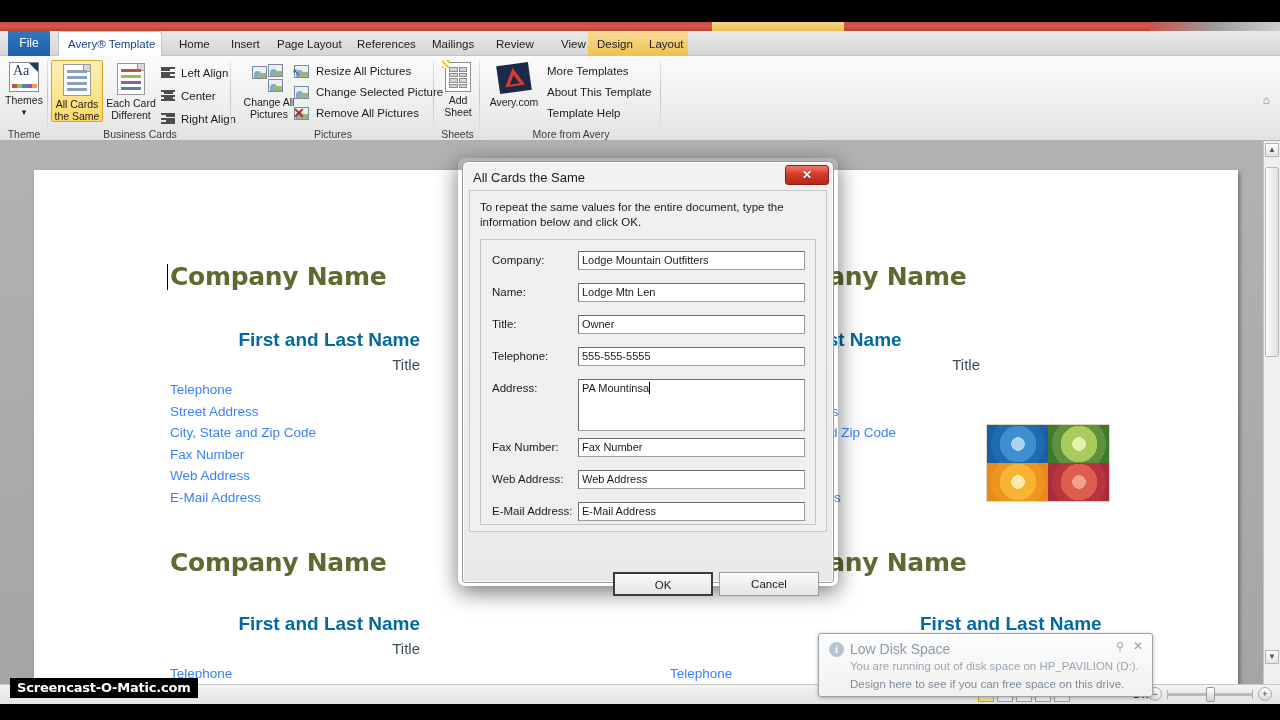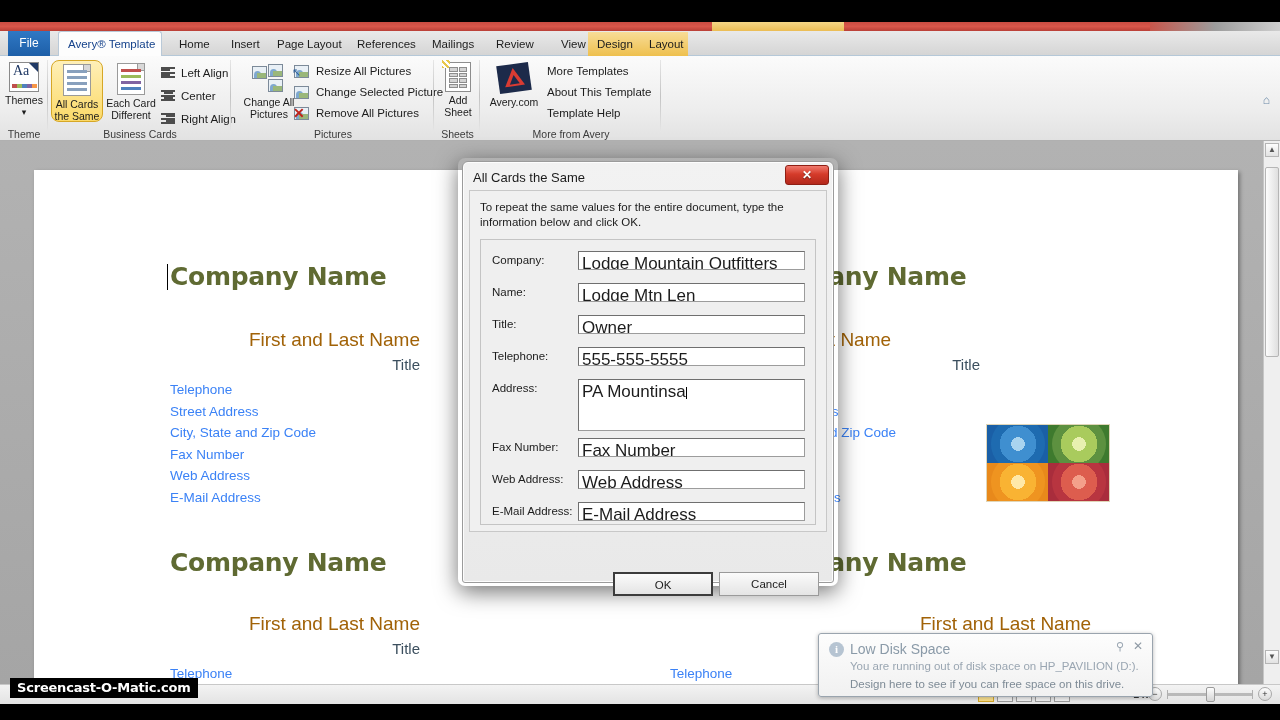--- a/index.html
+++ b/index.html
@@ -77,21 +77,21 @@
   .ic-card .rows { position:absolute; left:3px; top:4px; right:3px; bottom:3px;
       display:flex; flex-direction:column; justify-content:space-around; }
   .ic-card .rows i { display:block; height:3px; background:#7a8ea8; }
   .ic-card.multi .rows i { background:#88a0bd; }
   .ic-card.diff .rows i:nth-child(1){background:#c0504d;}
   .ic-card.diff .rows i:nth-child(2){background:#9bbb59;}
   .ic-card.diff .rows i:nth-child(3){background:#8064a2;}
   .ic-card.diff .rows i:nth-child(4){background:#4f81bd;}
 
   .toggled { background:linear-gradient(to bottom,#fff0b8,#fbd968);
-      border:1px solid #d6a726; border-radius:8px; }
+      border:1px solid #d6a726; border-radius:2px; }
 
   
   .smallrow { position:absolute; font-size:11.5px; color:#1c1c1c; white-space:nowrap;
       height:20px; line-height:20px; padding-left:22px; }
   .alignicon { position:absolute; left:2px; top:4px; width:14px; height:11px;
       display:flex; flex-direction:column; justify-content:space-between; }
   .alignicon i { display:block; height:2px; background:#4d4d4d; }
   .alignicon.l i:nth-child(2){ width:9px; } .alignicon.l i:nth-child(4){ width:9px; }
   .alignicon.c i:nth-child(2){ width:9px; margin:0 auto; } .alignicon.c i:nth-child(4){ width:9px; margin:0 auto;}
   .alignicon.r i:nth-child(2){ width:9px; margin-left:auto;} .alignicon.r i:nth-child(4){ width:9px; margin-left:auto;}
@@ -125,21 +125,21 @@
 
   
   .workspace { position:absolute; left:0; top:141px; width:1280px; height:543px; background:#a9a9a9;
       background:linear-gradient(to bottom,#b2b2b2,#a5a5a5); }
   .page { position:absolute; left:34px; top:29px; width:1204px; height:555px; background:#fff;
       box-shadow:2px 2px 4px rgba(0,0,0,.35); }
 
   .co-name { position:absolute; font-family:"DejaVu Sans", sans-serif; font-weight:bold;
       font-size:25px; color:#5f6a32; white-space:nowrap; letter-spacing:-0.3px; }
   .co-name .caret { position:absolute; left:-3px; top:2px; width:1px; height:26px; background:#000; }
-  .fl-name { position:absolute; font-size:19px; color:#a16207; white-space:nowrap; text-align:right; }
+  .fl-name { position:absolute; font-size:19px; color:#0369a1; white-space:nowrap; text-align:right;font-weight:bold; }
   .fl-title { position:absolute; font-size:15px; color:#3c4f5e; white-space:nowrap; text-align:right; }
   .contact { position:absolute; font-size:13.5px; color:#3b82f6; line-height:21.5px; white-space:nowrap; }
 
   .cardimg { position:absolute; width:124px; height:78px; border:1px solid #e0d6b8;
       display:grid; grid-template-columns:1fr 1fr; grid-template-rows:1fr 1fr; }
   .cardimg .q { position:relative; overflow:hidden; }
   .cardimg .q:after { content:""; position:absolute; left:50%; top:50%; width:54px; height:54px;
       transform:translate(-50%,-50%); border-radius:50%; }
   .q1 { background:#1a5fa6; } .q1:after { background:radial-gradient(circle,#a9d4ef 0 18%,#3f8fd0 18% 48%,#1e6bb0 48% 100%); }
   .q2 { background:#3e7a2e; } .q2:after { background:radial-gradient(circle,#e8f0b0 0 18%,#a9cb5d 18% 48%,#5d9140 48% 100%); }
@@ -199,21 +199,21 @@
       text-align:center; line-height:19px; text-shadow:0 1px 1px rgba(0,0,0,.5); }
   .dlg-body { position:absolute; left:6px; top:28px; right:6px; bottom:50px;
       background:#f0f0f0; border:1px solid #c8c8c8; }
   .dlg-instr { position:absolute; left:10px; top:9px; right:10px; font-size:11.5px; color:#1c1c1c; line-height:15px; }
   .fieldbox { position:absolute; left:10px; top:48px; right:10px; bottom:6px;
       border:1px solid #c4c4c4; background:#efefef; }
   .frow { position:absolute; left:0; width:100%; height:22px; }
   .flabel { position:absolute; left:11px; top:3px; font-size:11.5px; color:#1c1c1c; white-space:nowrap; }
   .finput { position:absolute; left:97px; right:10px; height:19px; background:#fff;
       border:1px solid #9c9c9c; border-top-color:#6f6f6f; border-left-color:#6f6f6f;
-      font-size:17px; color:#1c1c1c; padding:2px 0 0 3px; overflow:hidden; white-space:nowrap; }
+      font-size:11px; color:#1c1c1c; padding:2px 0 0 3px; overflow:hidden; white-space:nowrap; }
   .finput.multiline { height:52px; }
   .caretbar { display:inline-block; width:1px; height:12px; background:#000; vertical-align:-2px; }
   .dlg-buttons { position:absolute; left:0; bottom:10px; width:100%; }
   .dbtn { position:absolute; width:100px; height:24px; font-size:11.5px; color:#1c1c1c;
       background:linear-gradient(to bottom,#fbfbfb,#e4e4e4); border:1px solid #9a9a9a;
       text-align:center; line-height:22px; }
   .dbtn.default { border:2px solid #3c3c3c; }
 
   
   .watermark { position:absolute; left:10px; bottom:22px; background:#000; color:#fff;

